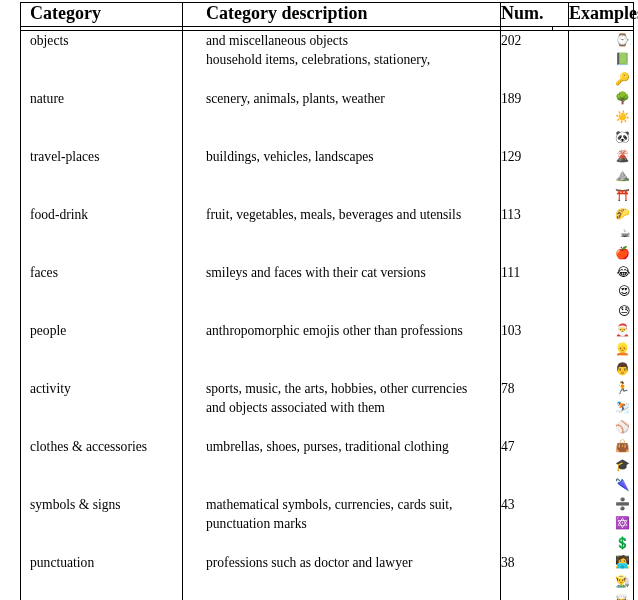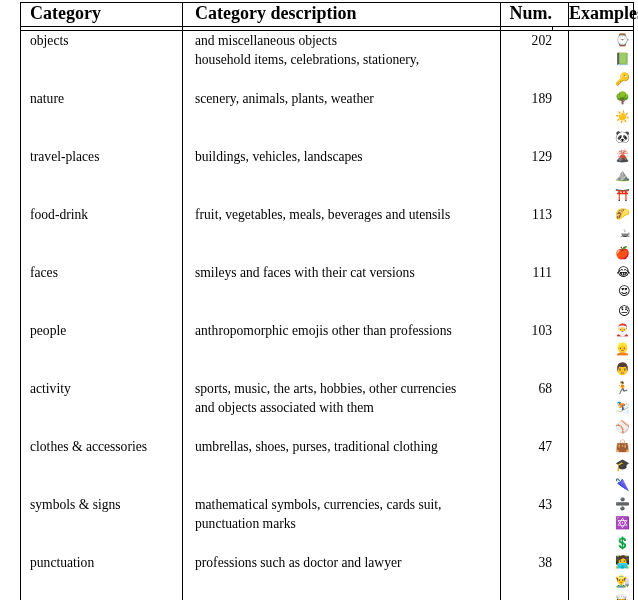--- a/index.html
+++ b/index.html
@@ -16,22 +16,22 @@
   }
   .grid{display:grid;grid-template-columns:161px 318px 52px 1fr;}
   .hrow{border-bottom:1.4px solid #000;}
   .hrow .cell{padding-top:2px;padding-bottom:3px;}
   .hrow .hlabel{font-weight:bold;font-size:18px;line-height:17px;white-space:nowrap;}
   .dspace{height:3px;border-bottom:1.4px solid #000;}
   .dspace .cell{height:3px;}
   .cell{box-sizing:border-box;min-width:0;}
   .c2,.c3,.c4{border-left:1.2px solid #000;}
   .cat{padding-left:9px;}
-  .desc{padding-left:12px;}
-  .num{text-align:right;}
+  .desc{padding-left:23px;}
+  .num{text-align:left;}
   .ex{text-align:right;margin-left:16px;}
   .line{font-size:13.6px;line-height:19.33px;white-space:nowrap;overflow:visible;}
   .trow .cell{padding-top:0;}
   .emoji{
     font-size:12px;margin:0 2.5px;
     font-family:"DejaVu Sans","Liberation Serif",sans-serif;
   }
 </style>
 </head>
 <body>
@@ -171,21 +171,21 @@
       </div>
       <div class="grid trow">
         <div class="cell cat">
           <div class="line">activity</div>
         </div>
         <div class="cell desc c2">
           <div class="line">sports, music, the arts, hobbies, other currencies</div>
           <div class="line">and objects associated with them</div>
         </div>
         <div class="cell num c3">
-          <div class="line">68</div>
+          <div class="line">78</div>
         </div>
         <div class="cell ex c4">
           <div class="line">
             <div class="emoji">🏃</div>
             <div class="emoji">⛷️</div>
             <div class="emoji">⚾</div>
           </div>
         </div>
       </div>
       <div class="grid trow">

